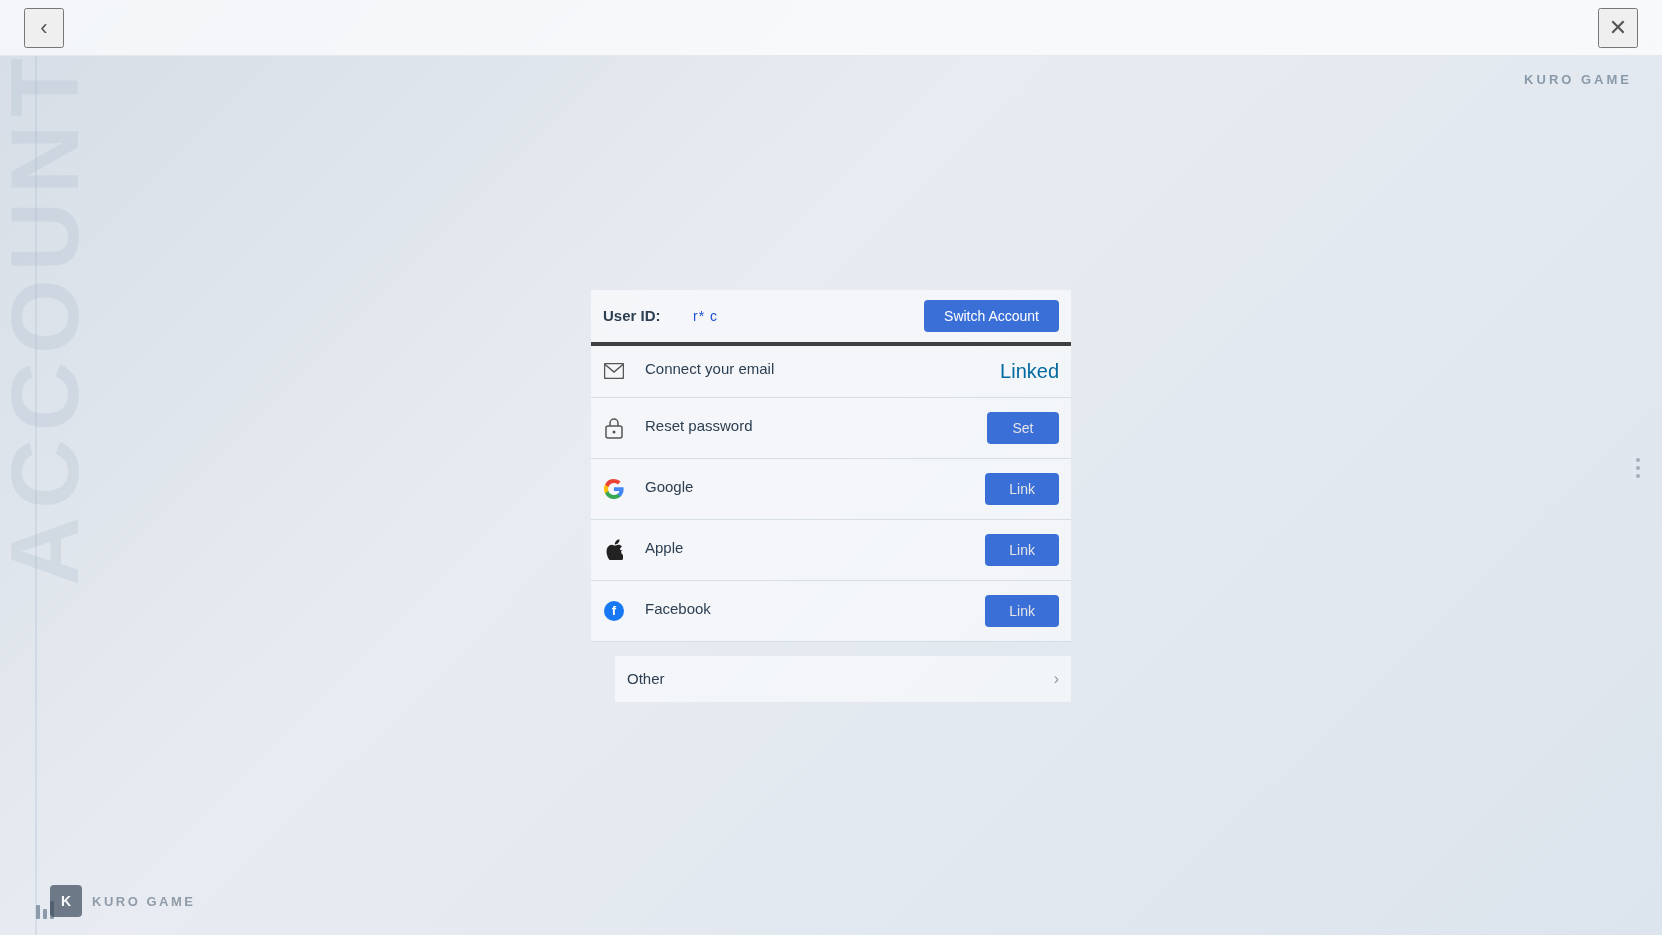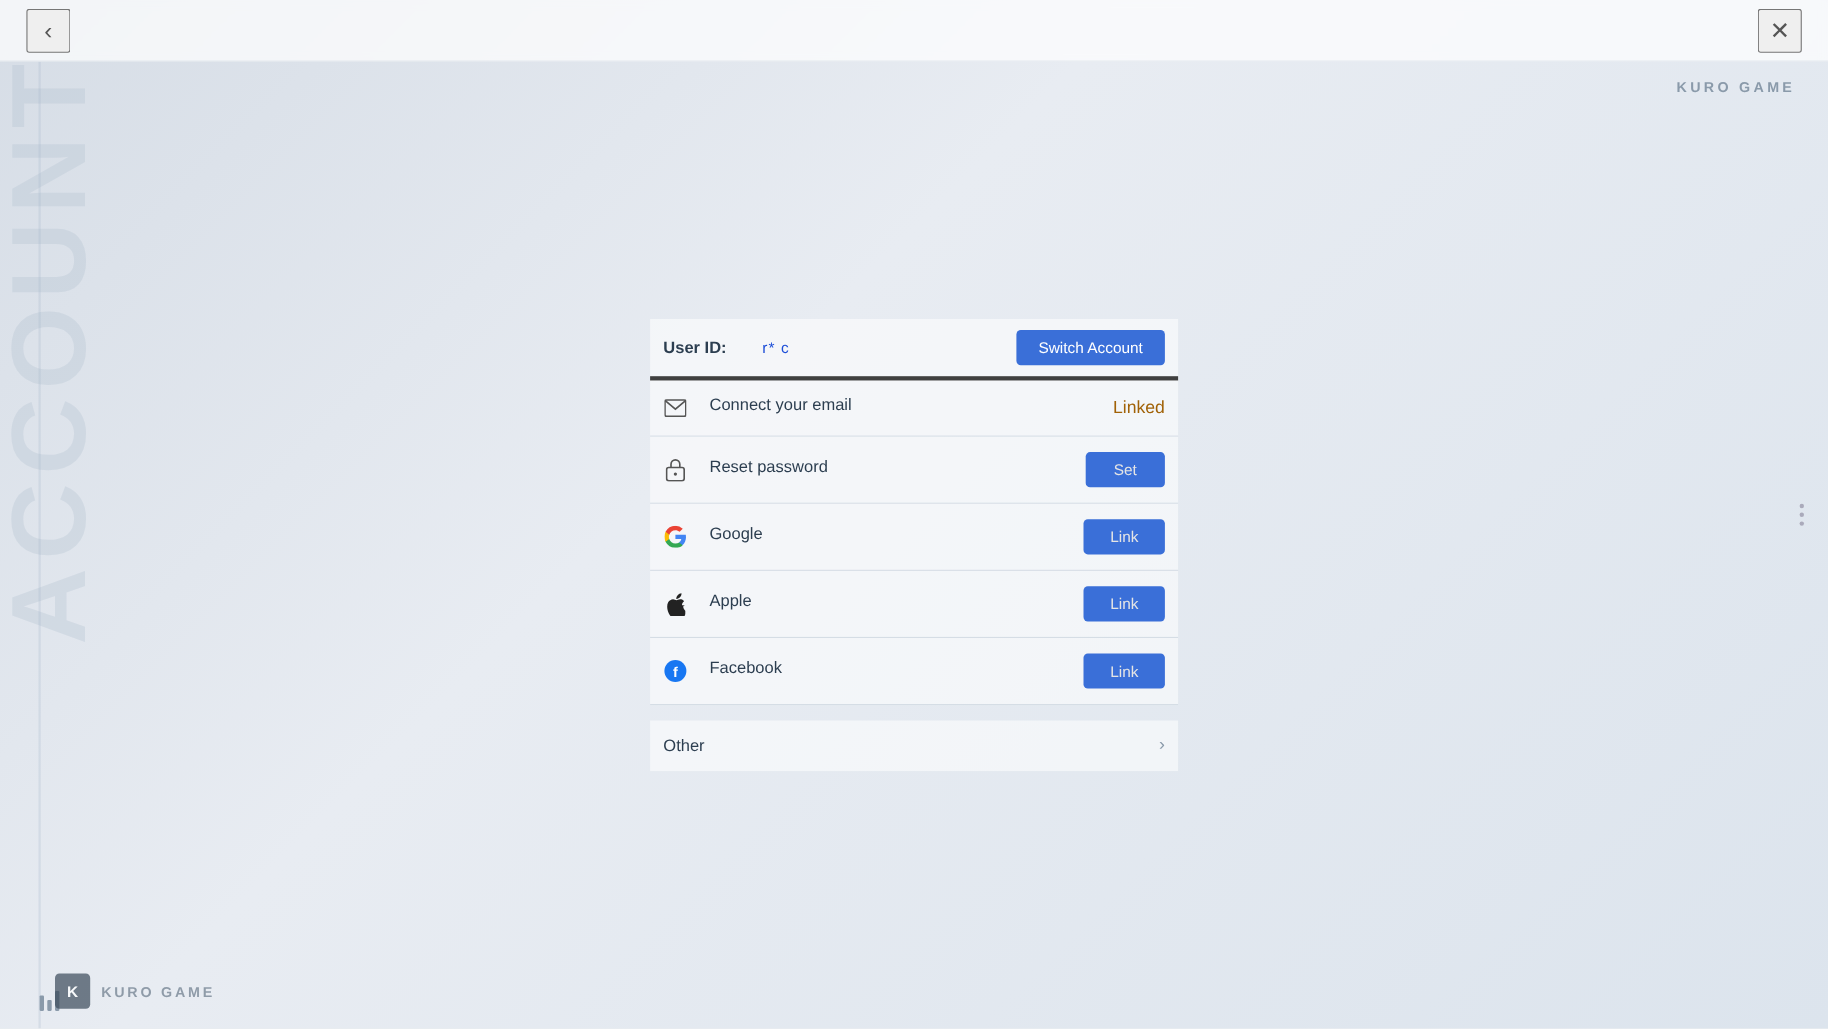--- a/index.html
+++ b/index.html
@@ -207,22 +207,22 @@
       height: 22px;
       display: flex;
       align-items: center;
       justify-content: center;
       font-size: 18px;
       flex-shrink: 0;
     }
 
     
     .status-linked {
-      font-size: 16px;
-      color: #a16207;
+      font-size: 20px;
+      color: #0369a1;
     }
 
     
     .btn-action {
       background: #3a6fd8;
       color: #e5e5e5;
       border: none;
       border-radius: 4px;
       padding: 8px 24px;
       font-size: 14px;
@@ -233,20 +233,21 @@
 
     
     .other-row {
       display: flex;
       align-items: center;
       justify-content: space-between;
       padding: 14px 12px;
       background: rgba(255,255,255,0.55);
       cursor: pointer;
       margin-top: 14px;
+      margin-left: 24px;
     }
 
     .other-row-left {
       font-size: 15px;
       color: #2c3e50;
     }
 
     .chevron-right {
       color: #8a9aaa;
       font-size: 16px;

